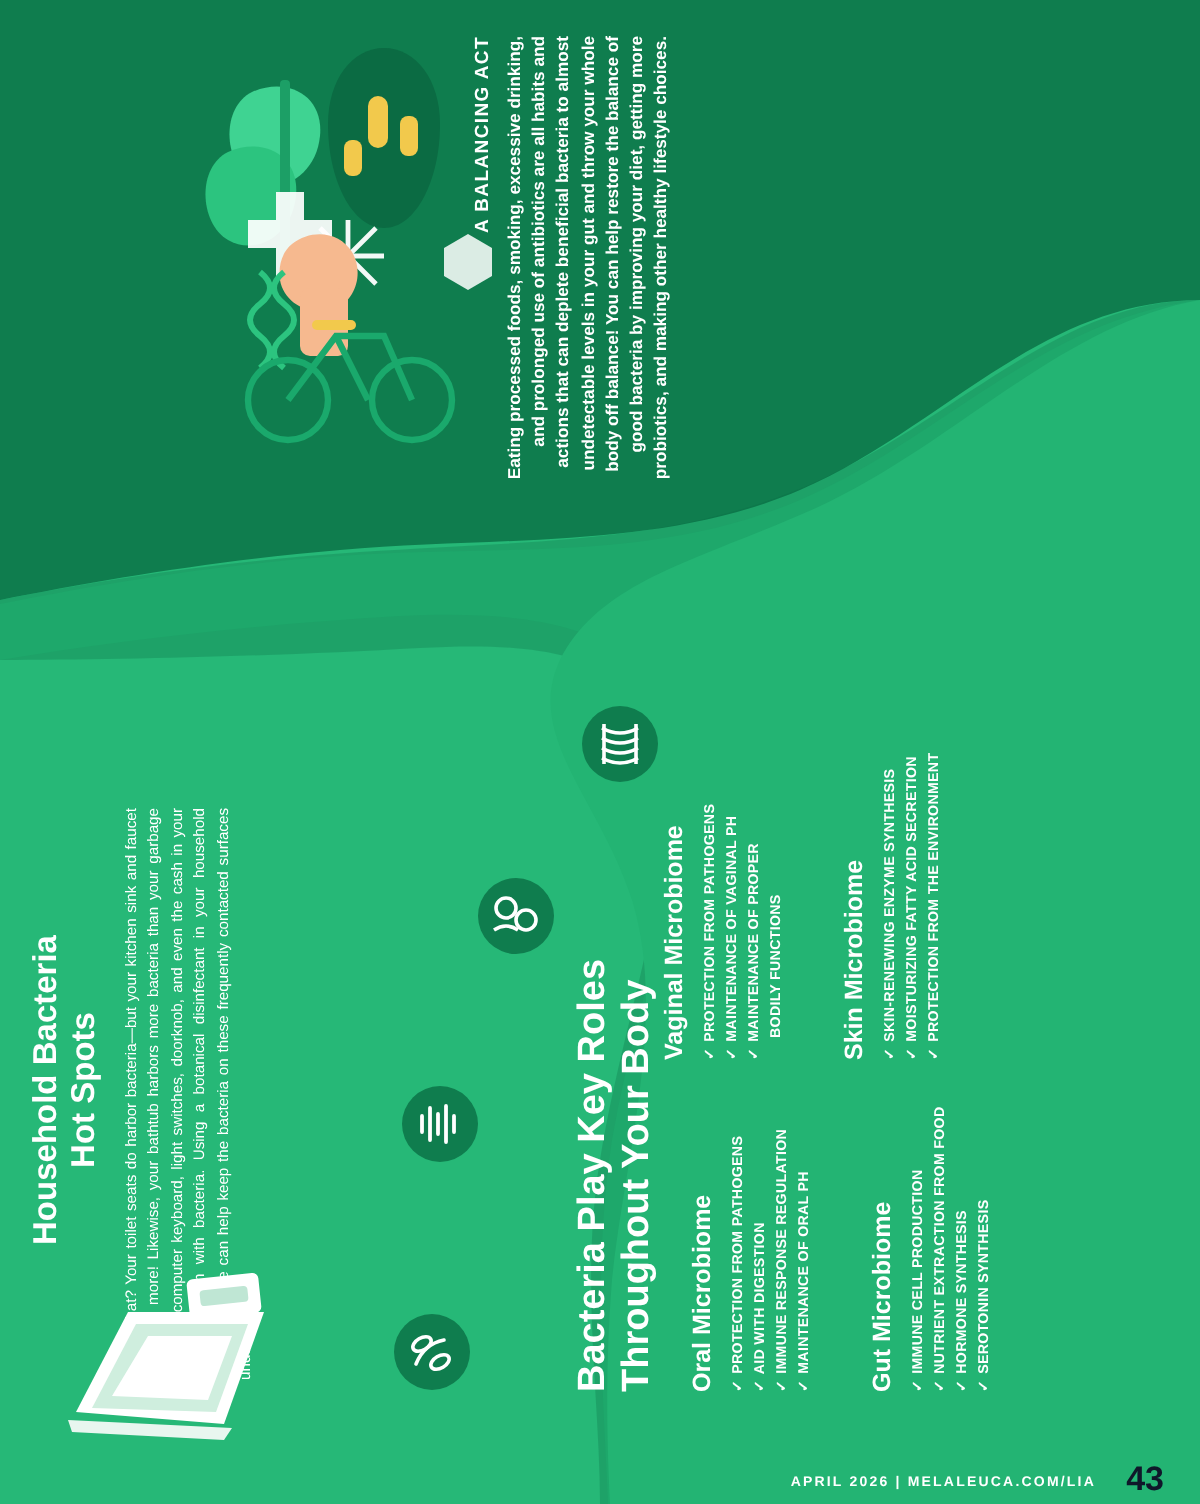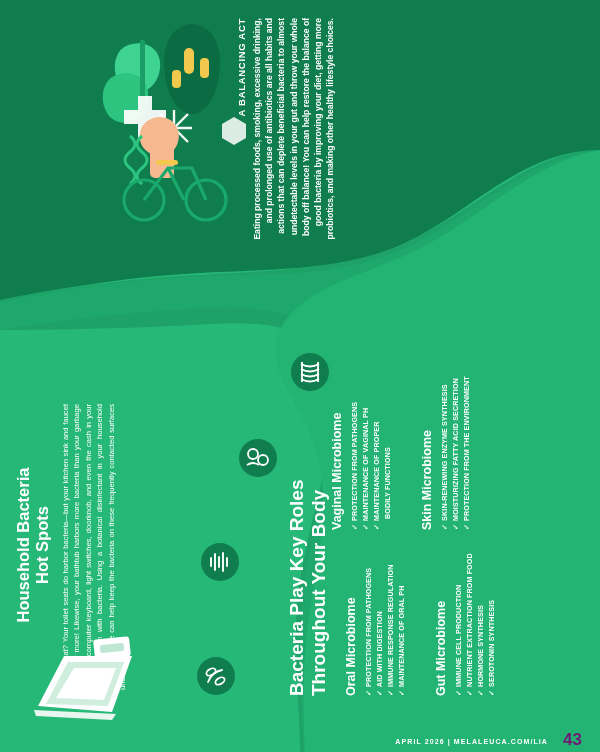--- a/index.html
+++ b/index.html
@@ -174,21 +174,21 @@
     font-size: 7px;
     letter-spacing: 1.1px;
     color: #ffffff;
     font-weight: bold;
   }
   .page-num {
     position: absolute;
     right: 18px; bottom: 2px;
     font-size: 17px;
     font-weight: bold;
-    color: #701a75;
+    color: #0f172a;
   }
 </style>
 </head>
 <body>
 
 <div class="page">
 
   <svg class="swoosh" viewBox="0 0 600 752" preserveAspectRatio="none">
     <rect x="0" y="0" width="600" height="752" fill="#26b877"></rect>
 

